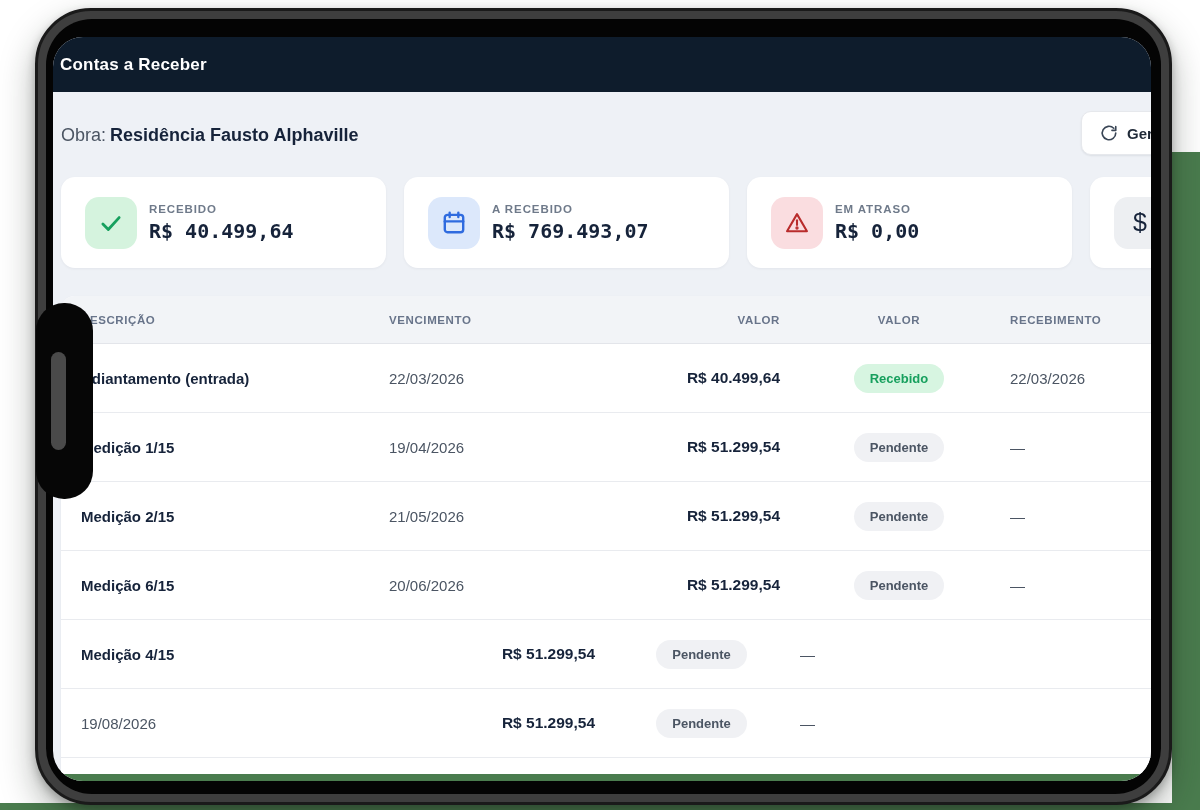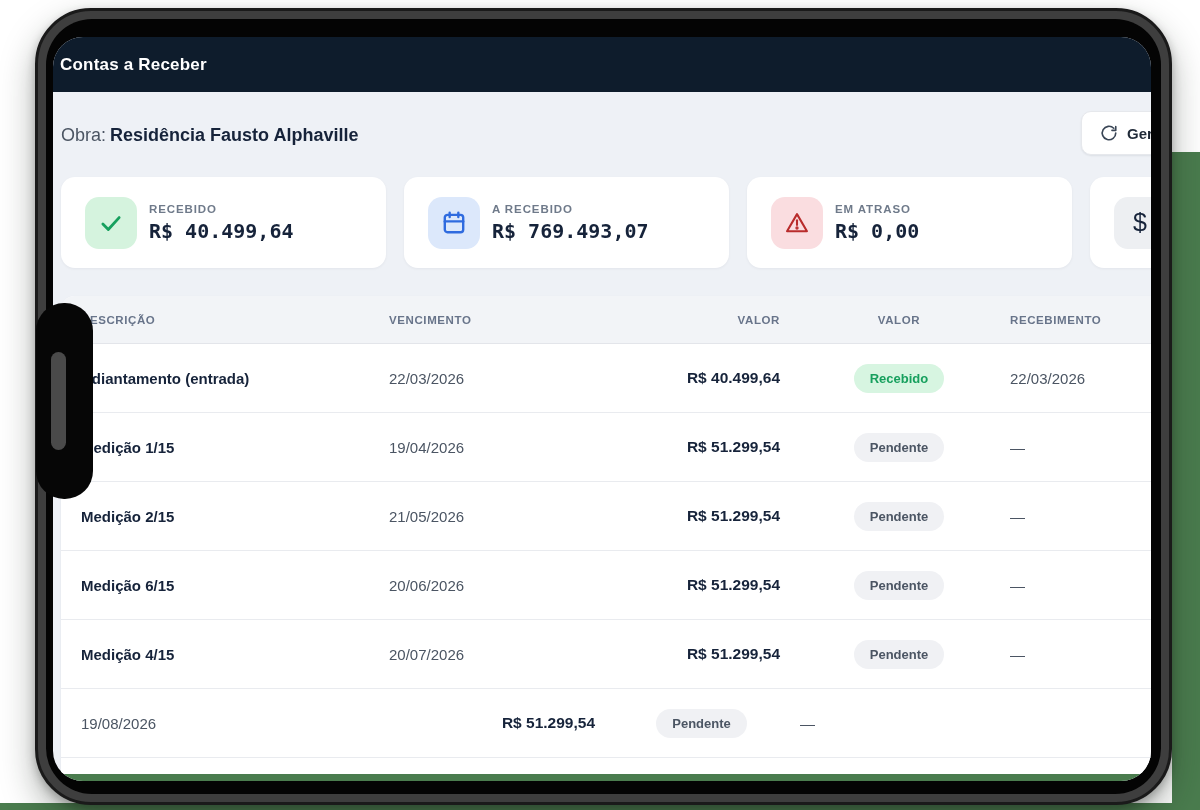--- a/index.html
+++ b/index.html
@@ -212,21 +212,20 @@
         <span class="c2 c-venc">20/06/2026</span>
         <span class="c3 c-valor">R$ 51.299,54</span>
         <span class="c4">
             <span class="pill neutral">Pendente</span>
           </span>
         <span class="c5 c-receb">—</span>
       </div>
 
       <div class="trow">
         <span class="c1 c-desc">Medição 4/15</span>
-        <span class="c2 c-venc">20/07/2026</span>
         <span class="c3 c-valor">R$ 51.299,54</span>
         <span class="c4">
             <span class="pill neutral">Pendente</span>
           </span>
         <span class="c5 c-receb">—</span>
       </div>
 
       <div class="trow">
         <span class="c2 c-venc">19/08/2026</span>
         <span class="c3 c-valor">R$ 51.299,54</span>

